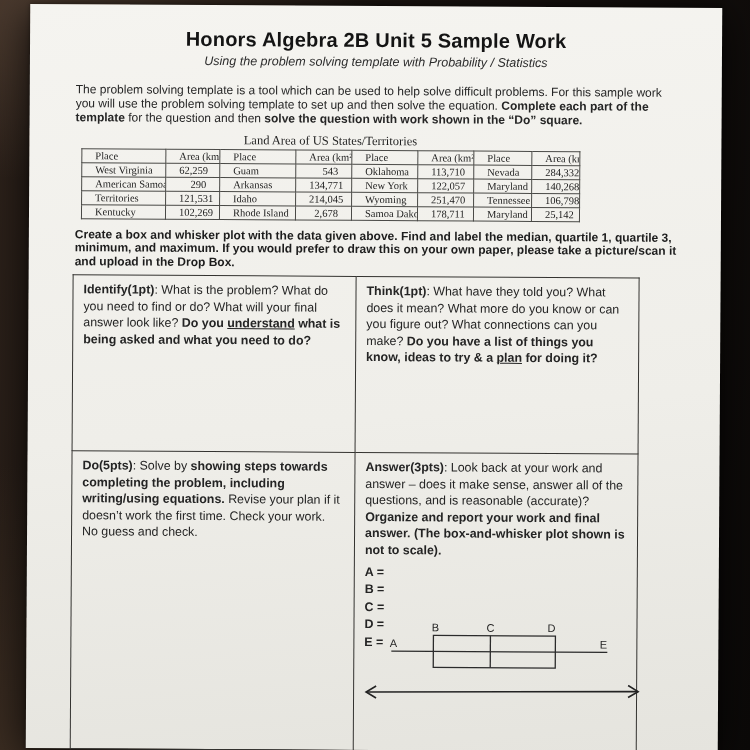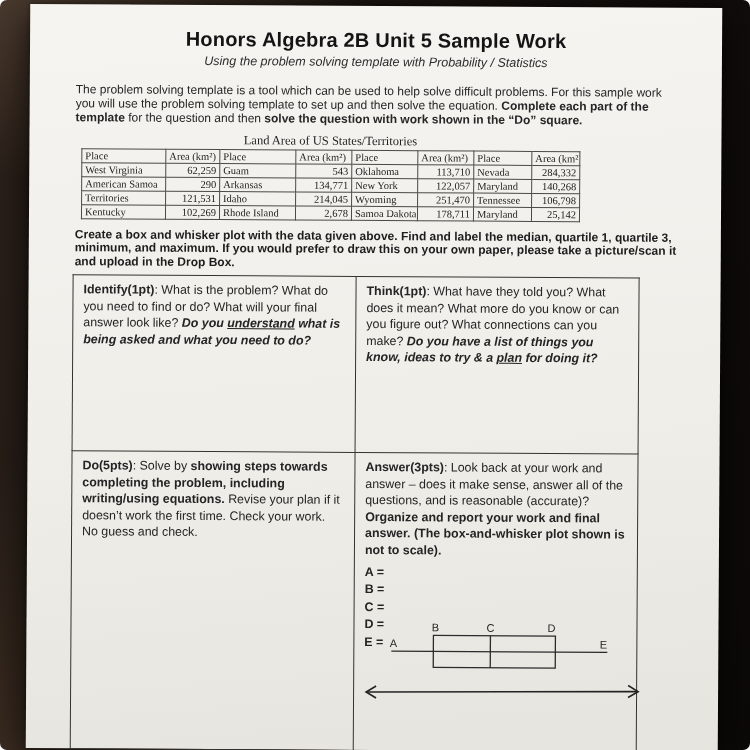--- a/index.html
+++ b/index.html
@@ -4,45 +4,44 @@
 <style>
   * { margin:0; padding:0; box-sizing:border-box; }
   html,body { width:750px; height:750px; }
   body { overflow:hidden; font-family:"Liberation Sans",sans-serif; }
   .scene {
     position:relative; width:750px; height:750px; overflow:hidden;
     background:
       radial-gradient(ellipse 520px 300px at 6% 0%, #4d3c30 0%, rgba(20,14,10,0) 60%),
       radial-gradient(ellipse 600px 520px at 0% 100%, #3a2c21 0%, rgba(20,14,10,0) 55%),
       linear-gradient(100deg, #2c211a 0%, #191310 55%, #0b0908 100%);
-    border-radius: 7px;
   }
   .paper {
     position:absolute; left:28px; top:6px; width:692px; height:744px;
     background:linear-gradient(175deg,#f5f4f0 0%,#efeee9 55%,#e5e4de 100%);
     transform:rotate(0.35deg);
     box-shadow:0 6px 40px rgba(0,0,0,.8), 0 0 4px rgba(0,0,0,.45);
     color:#242424;
   }
   .title { text-align:center; font-size:20px; font-weight:bold; padding-top:23px; color:#141414; letter-spacing:.2px; }
   .subtitle { text-align:center; font-style:italic; font-size:12.5px; margin-top:3px; color:#2c2c2c; }
   .intro { width:608px; margin:15px 38px 0 46px; font-size:12px; line-height:14.2px; color:#262626; }
   .tbl-caption { width:498px; margin:7px 0 1px 52px; text-align:center; font-family:"Liberation Serif",serif; font-size:12.5px; color:#1f1f1f; }
   table.land { border-collapse:collapse; table-layout:fixed; width:498px; margin-left:52px;
     font-family:"Liberation Serif",serif; font-size:10.5px; color:#1c1c1c; }
-  table.land th, table.land td { border:1px solid #4a4a47; padding:0 3px; height:14px; font-weight:normal; text-align:left; white-space:nowrap; overflow:hidden; }
+  table.land th, table.land td { border:1px solid #4a4a47; padding:0 13px; height:14px; font-weight:normal; text-align:left; white-space:nowrap; overflow:hidden; }
   table.land .num { text-align:right; }
   .task { width:608px; margin:9px 38px 0 46px; font-size:12px; line-height:13.8px; font-weight:bold; color:#1d1d1d; }
   table.grid { border-collapse:collapse; table-layout:fixed; margin:5px 0 0 44px; width:566px; }
   table.grid td { border:1.4px solid #343330; vertical-align:top; padding:6px 11px 0 10px;
     font-size:12.4px; line-height:16.6px; color:#242424; width:283px; background:transparent; }
   tr.r1 td { height:176px; }
   tr.r2 td { height:298px; }
   .lbl { font-weight:bold; }
-  .emq { font-weight:bold; font-style:italic; }
+  .emq { font-weight:bold; }
   .u { text-decoration:underline; }
   .b { font-weight:bold; }
   .answer-cell { position:relative; }
   .blanks { margin-top:5px; font-weight:bold; }
   .blanks div { line-height:17.6px; }
   .plot { position:absolute; left:23px; top:166px; }
   .numline { position:absolute; left:5px; top:230px; }
   svg text { font-family:"Liberation Sans",sans-serif; font-size:11px; fill:#242424; }
 </style>
 </head>

